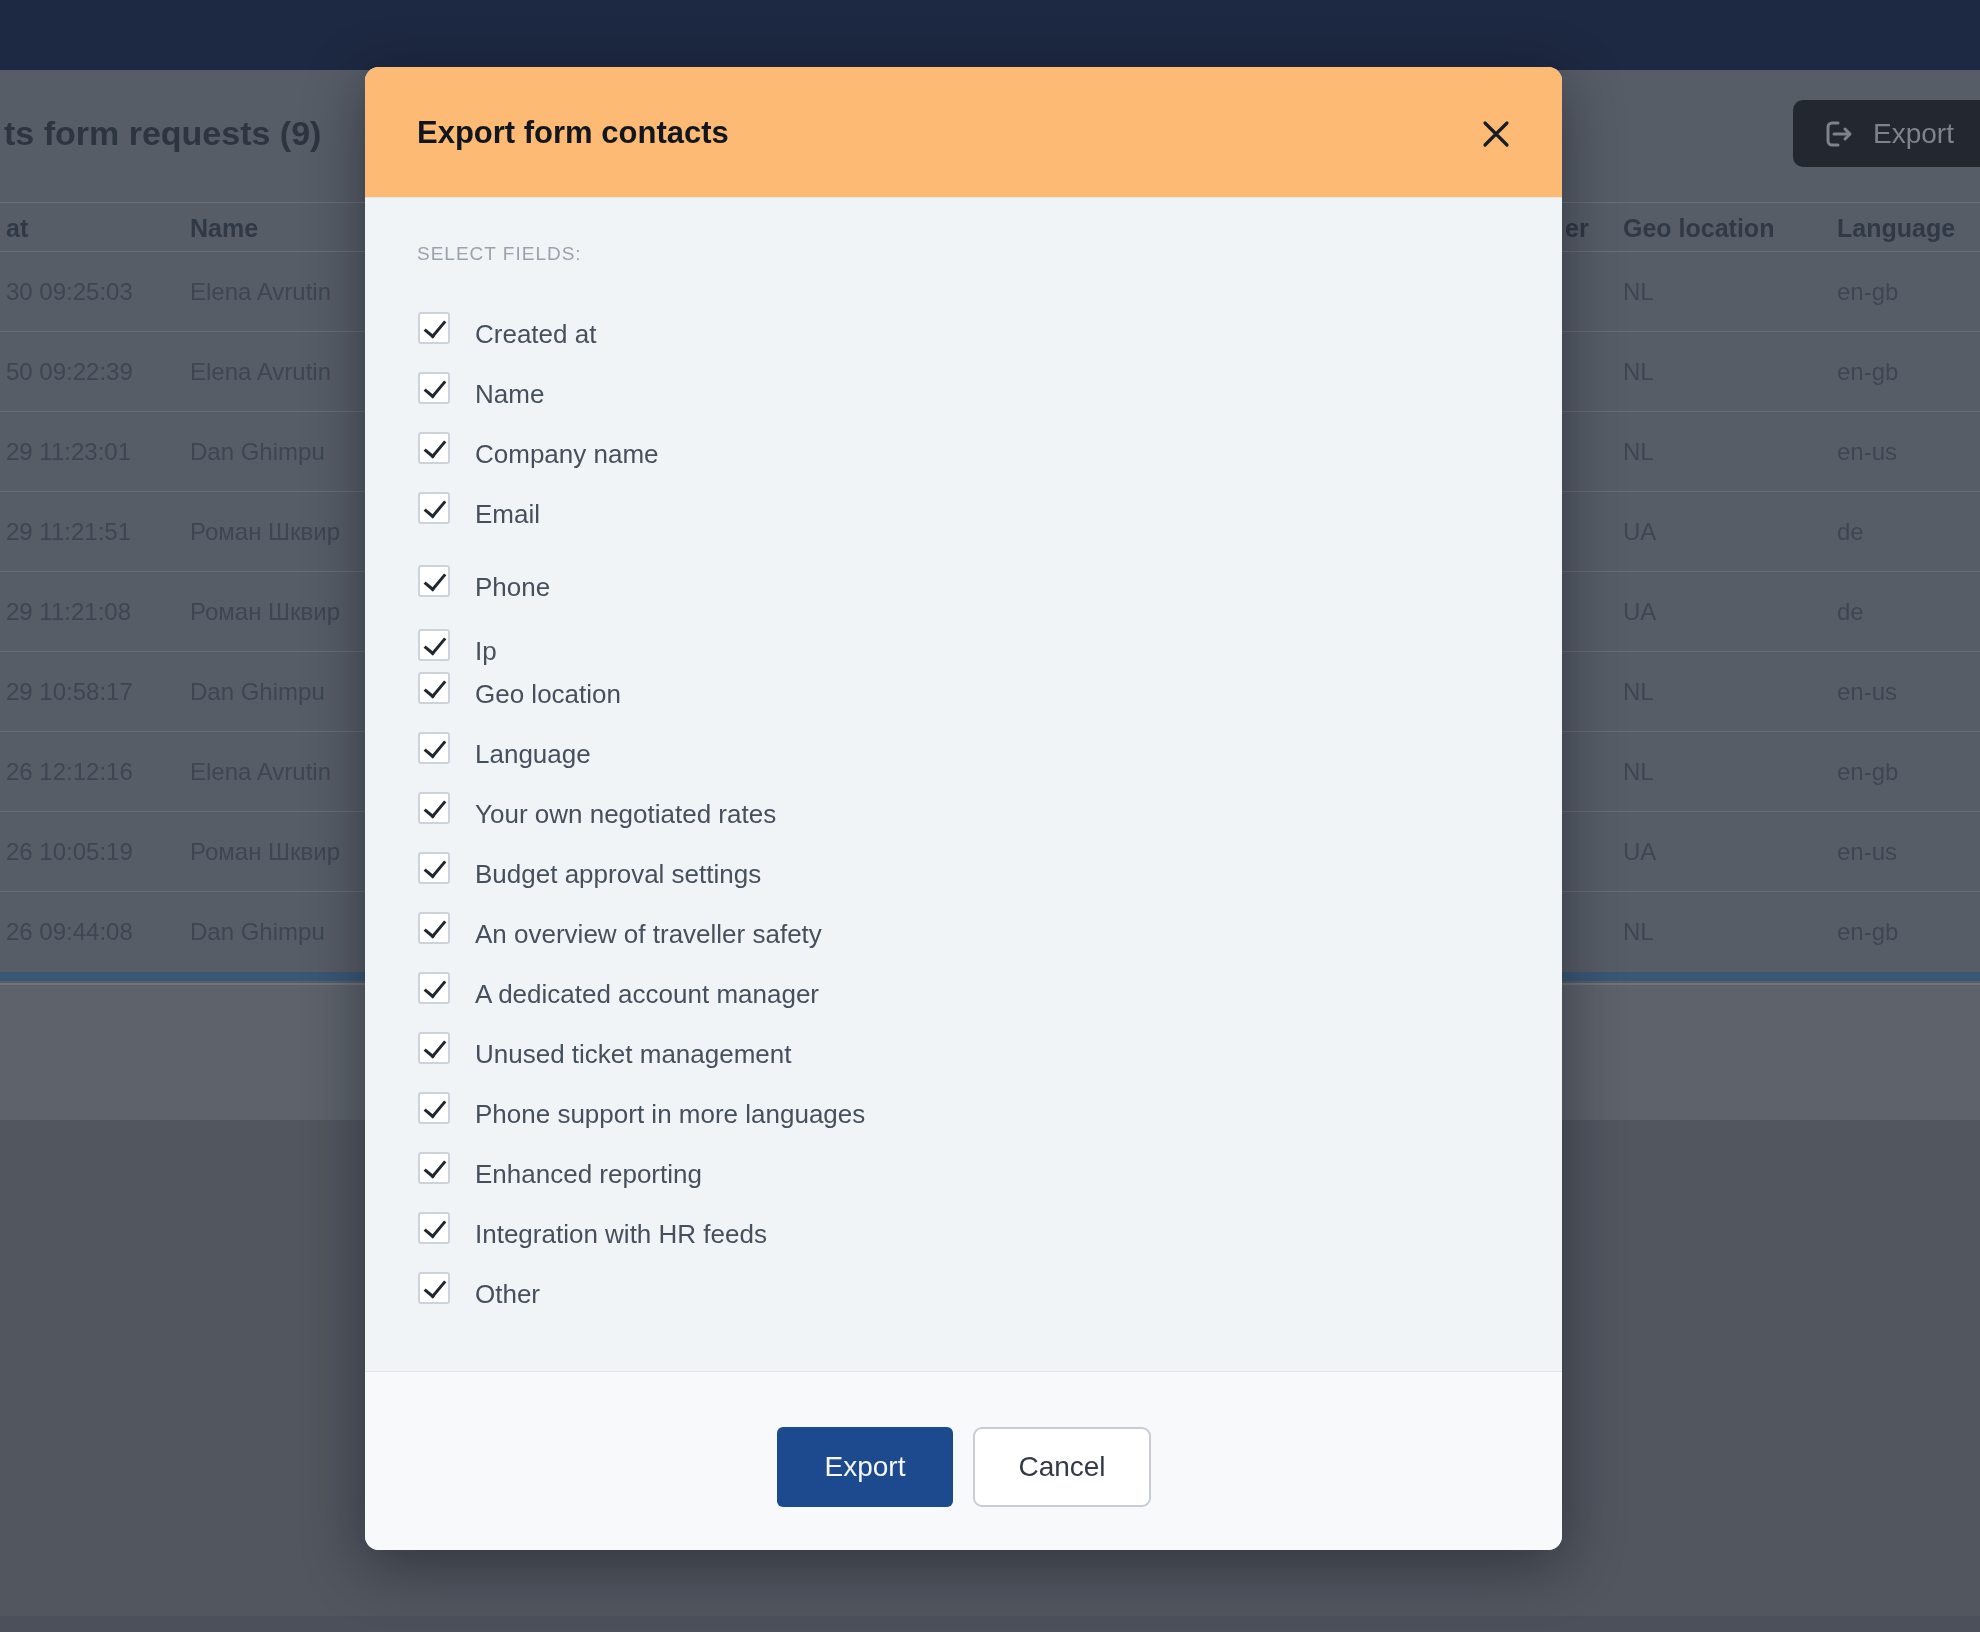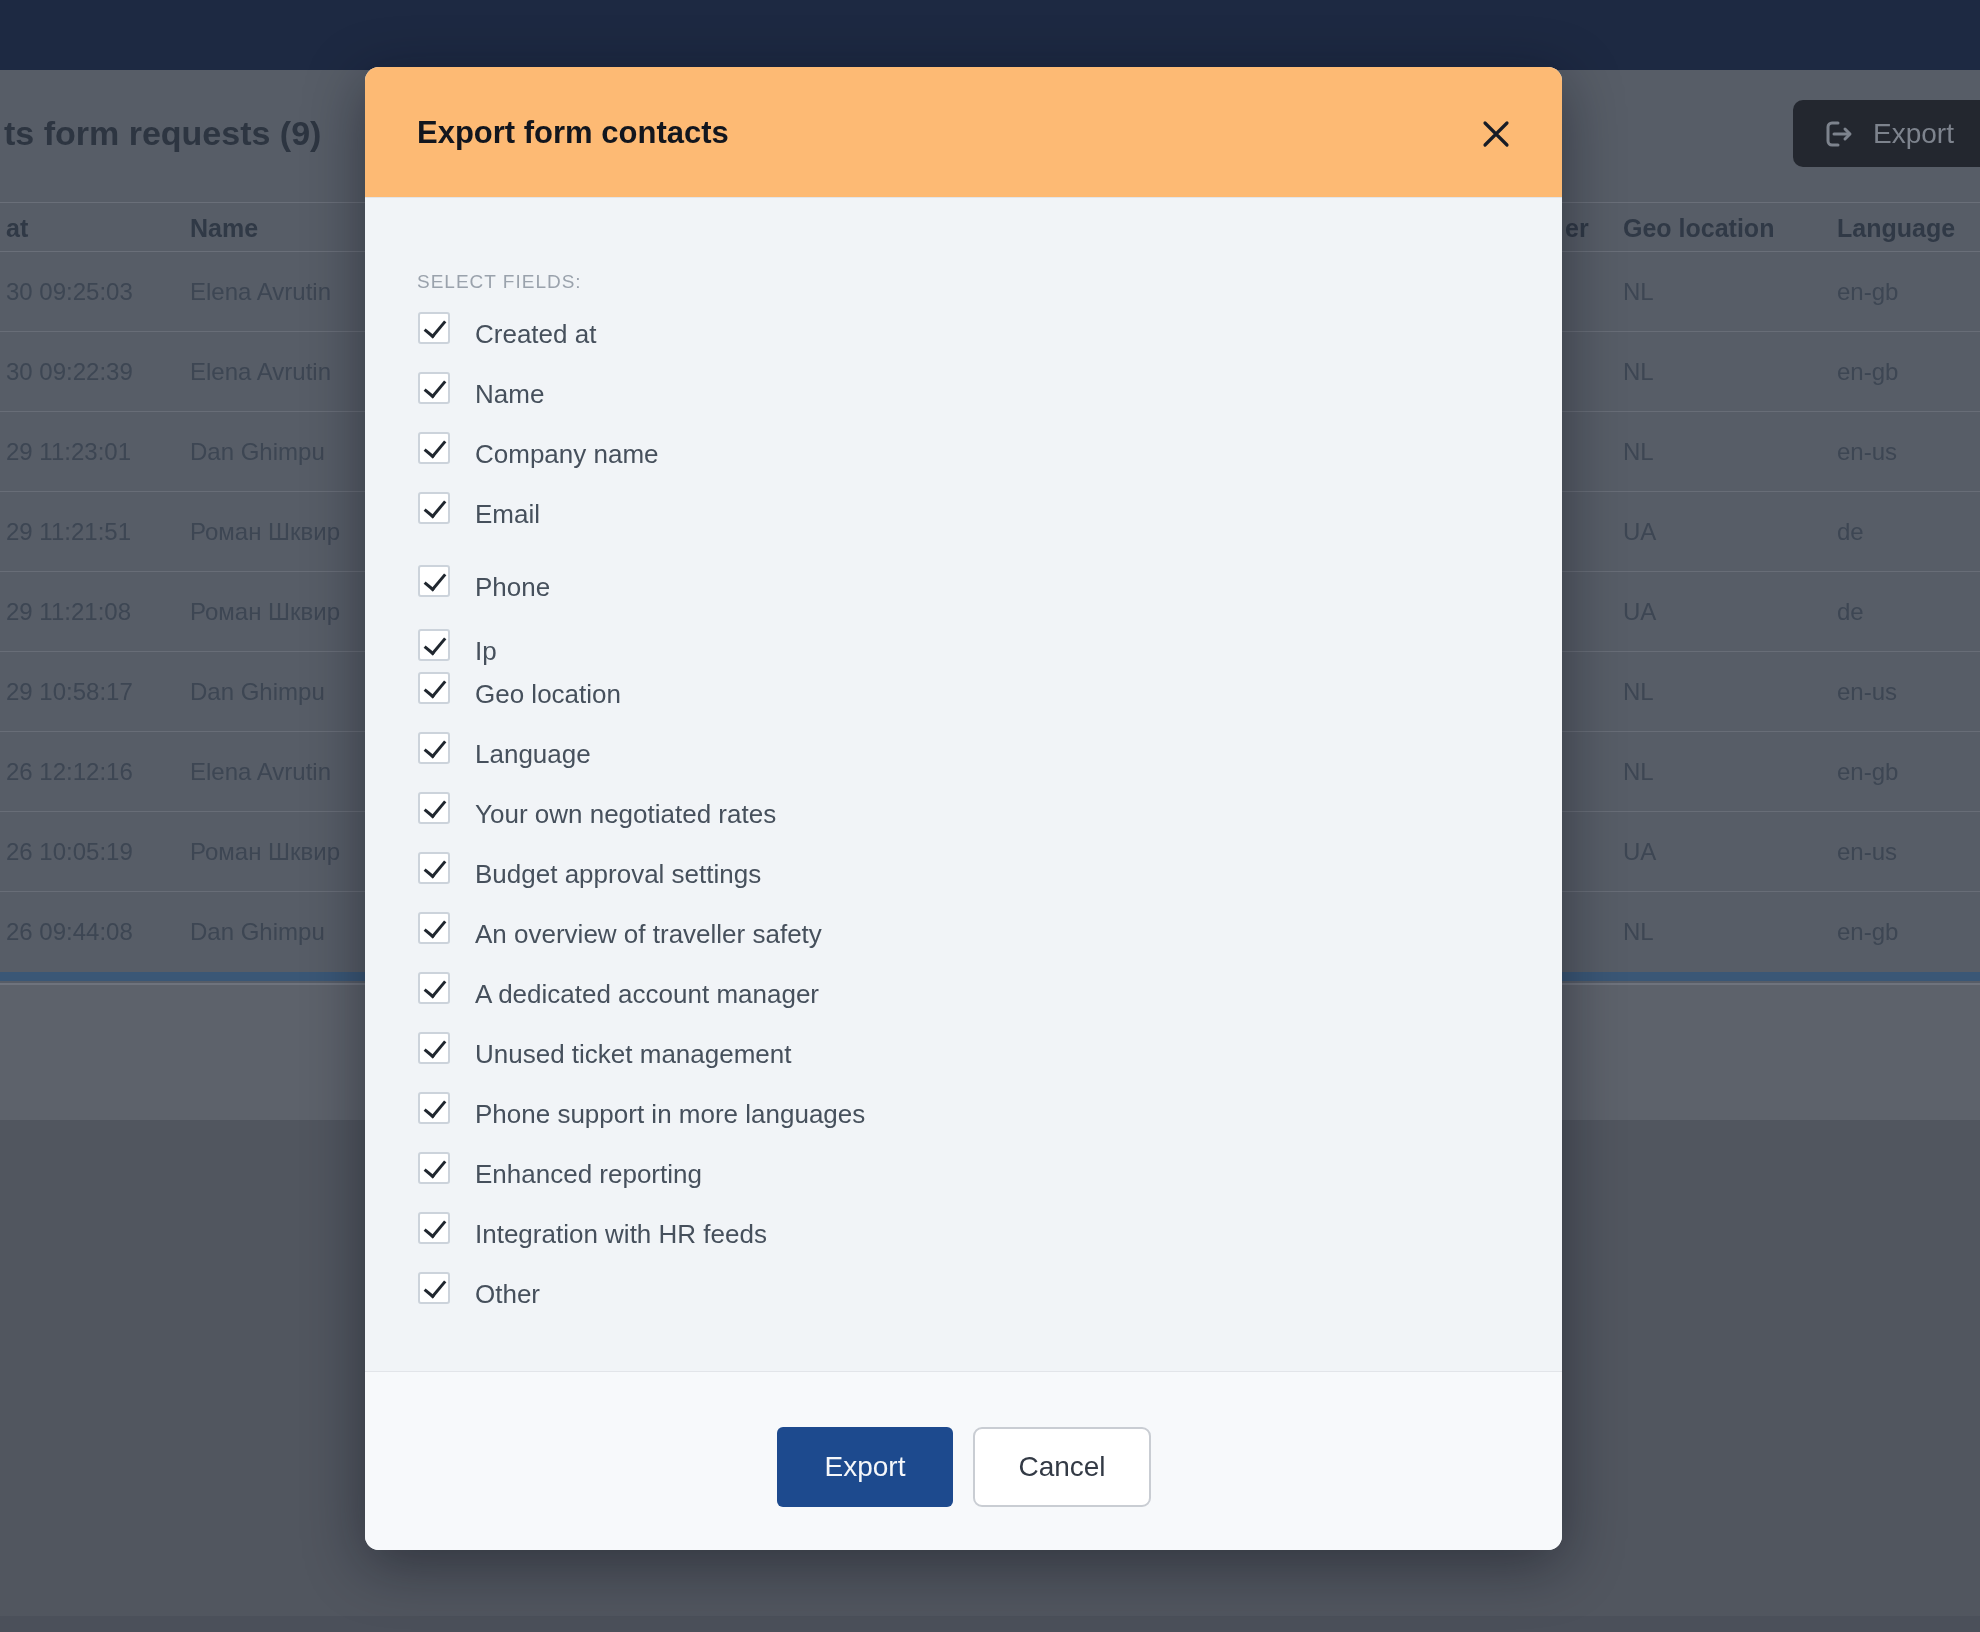--- a/index.html
+++ b/index.html
@@ -65,21 +65,21 @@
     position:absolute; left:52px; top:0; line-height:131px;
     font-size:31px; font-weight:700; color:#12161e; white-space:nowrap;
   }
   .m-close {
     position:absolute; left:1108px; top:44px; width:46px; height:46px;
     display:flex; align-items:center; justify-content:center;
     cursor:pointer; background:none; border:none;
   }
   .m-body { left:0; top:132px; width:100%; height:1172px; }
   .m-fields-label {
-    position:absolute; left:52px; top:72px;
+    position:absolute; left:52px; top:44px;
     font-size:19px; letter-spacing:1px; color:#9aa2ac; white-space:nowrap;
   }
   .field-row {
     position:absolute; left:53px; height:60px;
     display:flex; align-items:center; gap:25px; white-space:nowrap;
   }
   .checkbox {
     width:32px; height:32px; background:#ffffff;
     border:2px solid #ccd3db; border-radius:3px; position:relative;
     flex:0 0 auto; cursor:pointer;
@@ -137,21 +137,21 @@
   <span class="col-lang">Language</span>
 </div>
 
 <div class="abs trow" style="top:252px">
   <span class="col-time">30 09:25:03</span>
   <span class="col-name">Elena Avrutin</span>
   <span class="col-geo">NL</span>
   <span class="col-lang">en-gb</span>
 </div>
 <div class="abs trow" style="top:332px">
-  <span class="col-time">30 09:22:39</span>
+  <span class="col-time">50 09:22:39</span>
   <span class="col-name">Elena Avrutin</span>
   <span class="col-geo">NL</span>
   <span class="col-lang">en-gb</span>
 </div>
 <div class="abs trow" style="top:412px">
   <span class="col-time">29 11:23:01</span>
   <span class="col-name">Dan Ghimpu</span>
   <span class="col-geo">NL</span>
   <span class="col-lang">en-us</span>
 </div>

